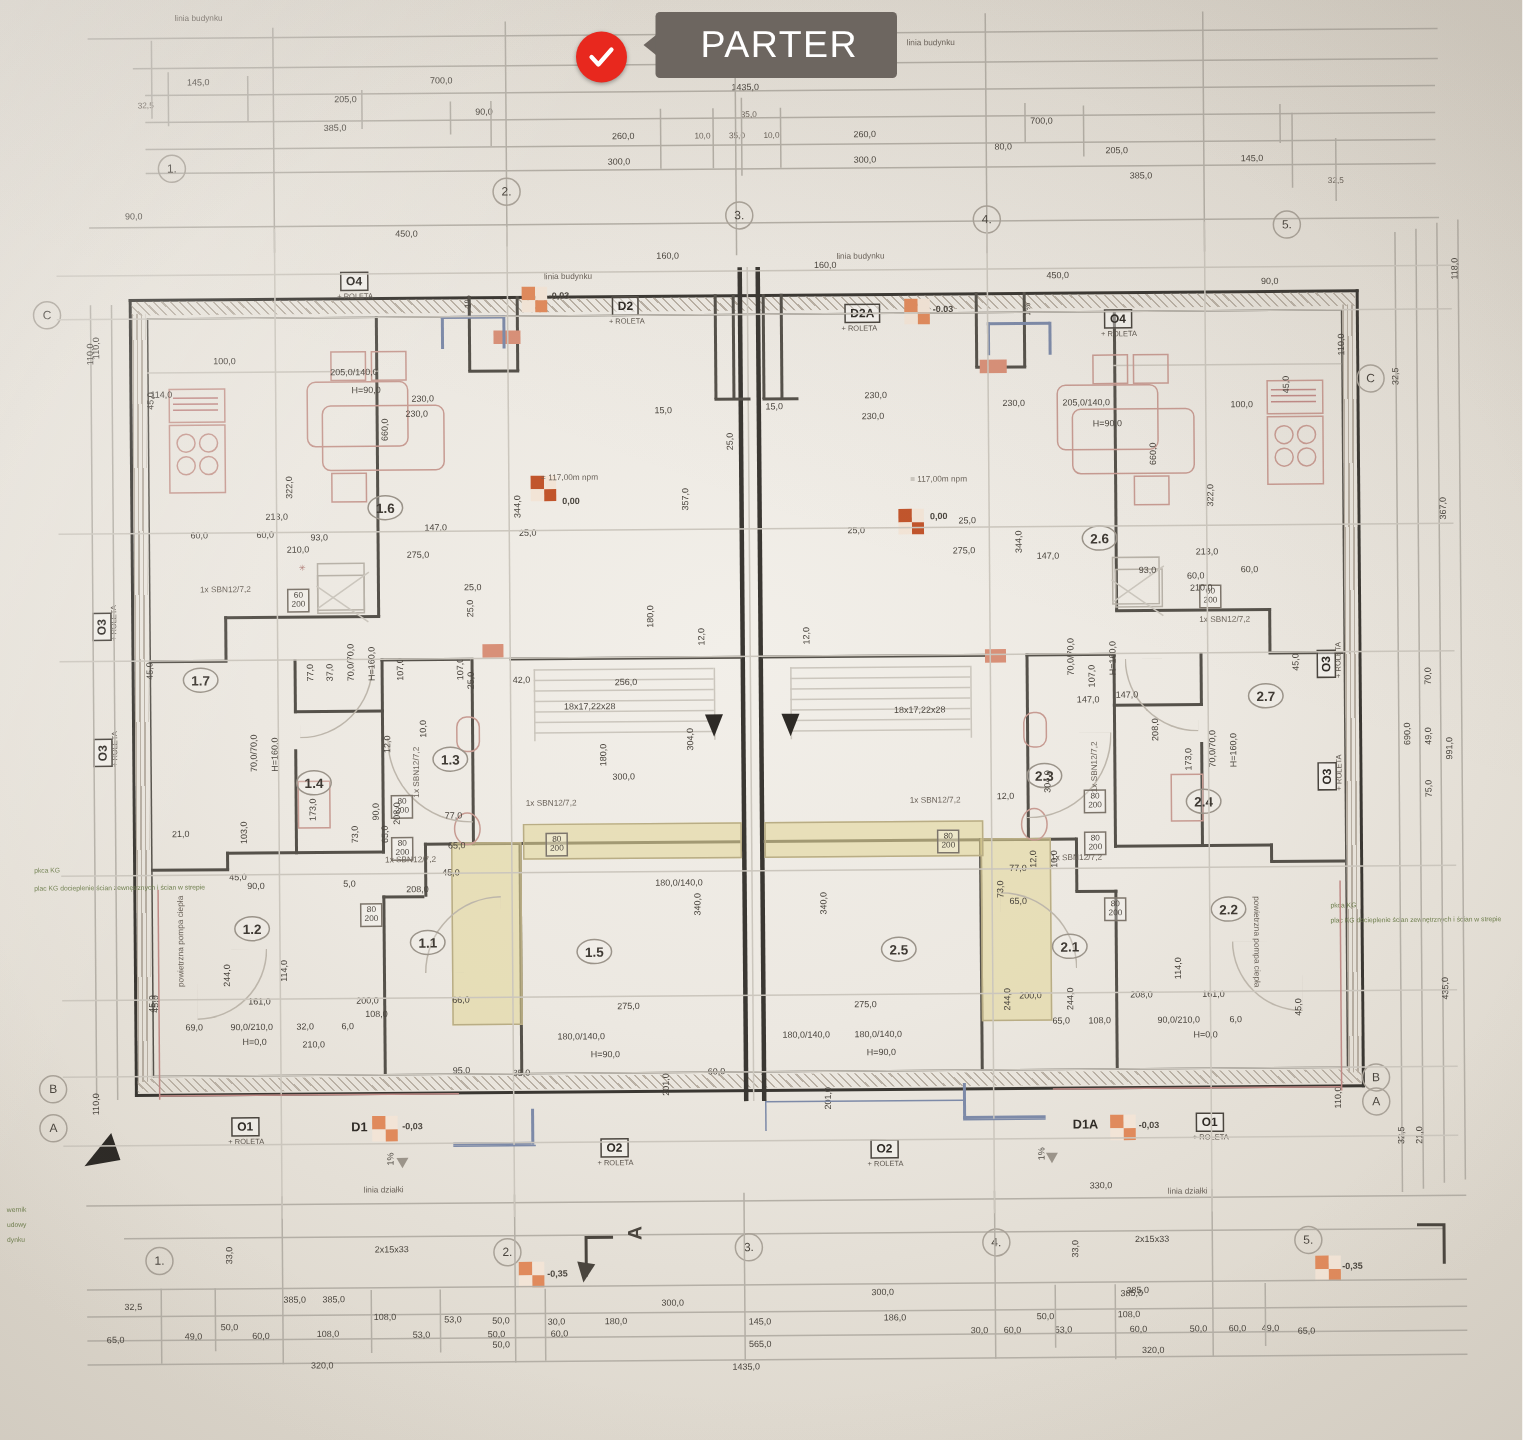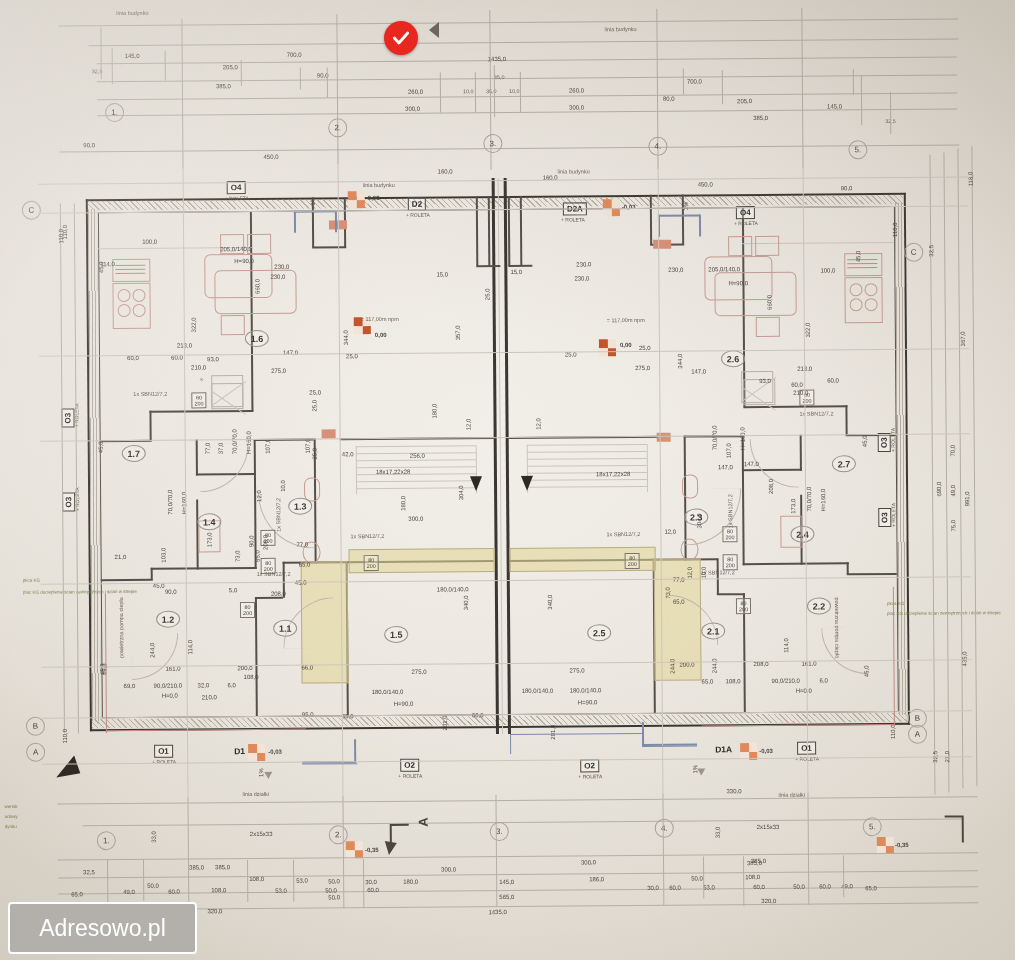--- a/index.html
+++ b/index.html
@@ -819,23 +819,23 @@
     <div class="ln h blue" style="left:300px;top:762px;width:55px;"></div>
     <div class="ln h blue" style="left:640px;top:747px;width:55px;"></div>
     <div class="ln h blue" style="left:508px;top:734px;width:132px;"></div>
     <div class="ln v blue" style="left:508px;top:734px;height:20px;"></div>
 
   </div>
 
   <div id="grain"></div>
 
   <div id="parter-notch"></div>
+  <div id="parter-badge">
+    <span>PARTER</span>
+  </div>
   <div id="check-circle">
     <svg viewBox="0 0 24 24" aria-hidden="true">
       <polyline points="4,12 9.5,18 20,6" fill="none" stroke="#ffffff" stroke-width="3.4" stroke-linecap="round" stroke-linejoin="round"></polyline>
     </svg>
   </div>
 
-  <div id="wm">
-    <span>Adresowo.pl</span>
-  </div>
 
 </div>
 
 </body></html>

